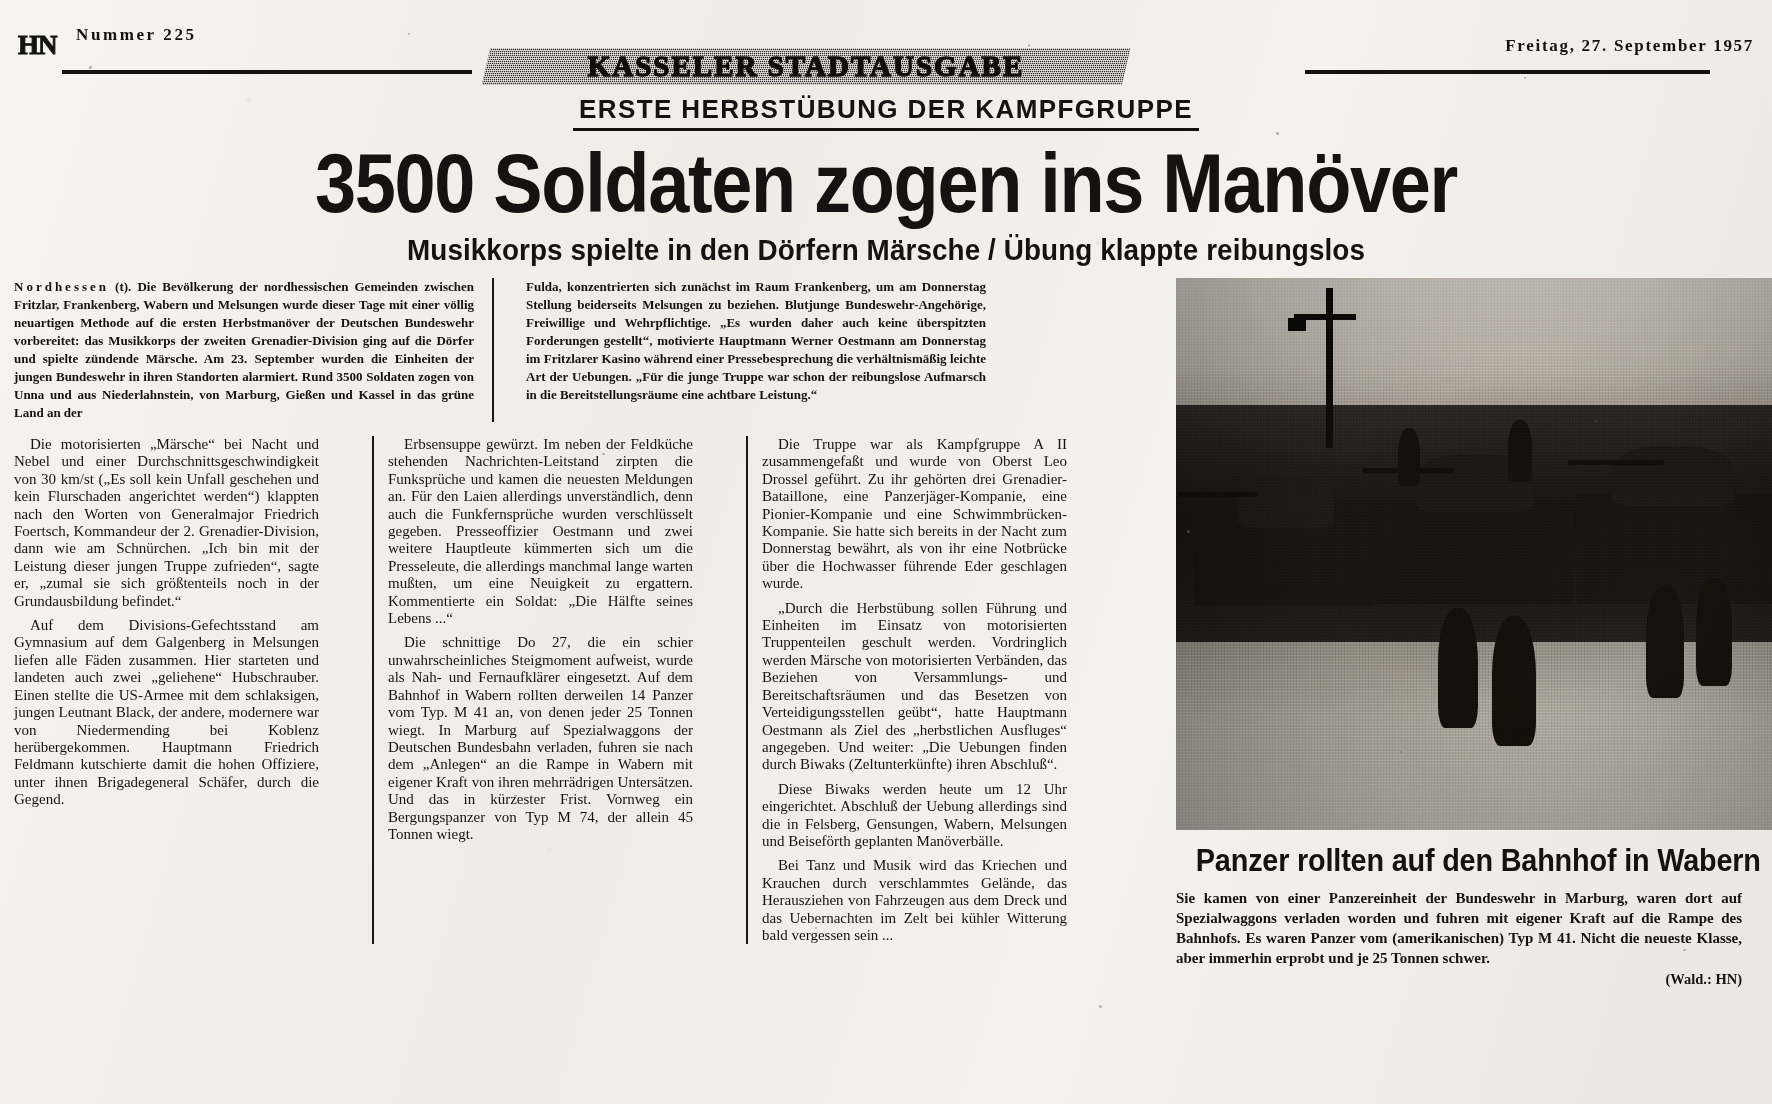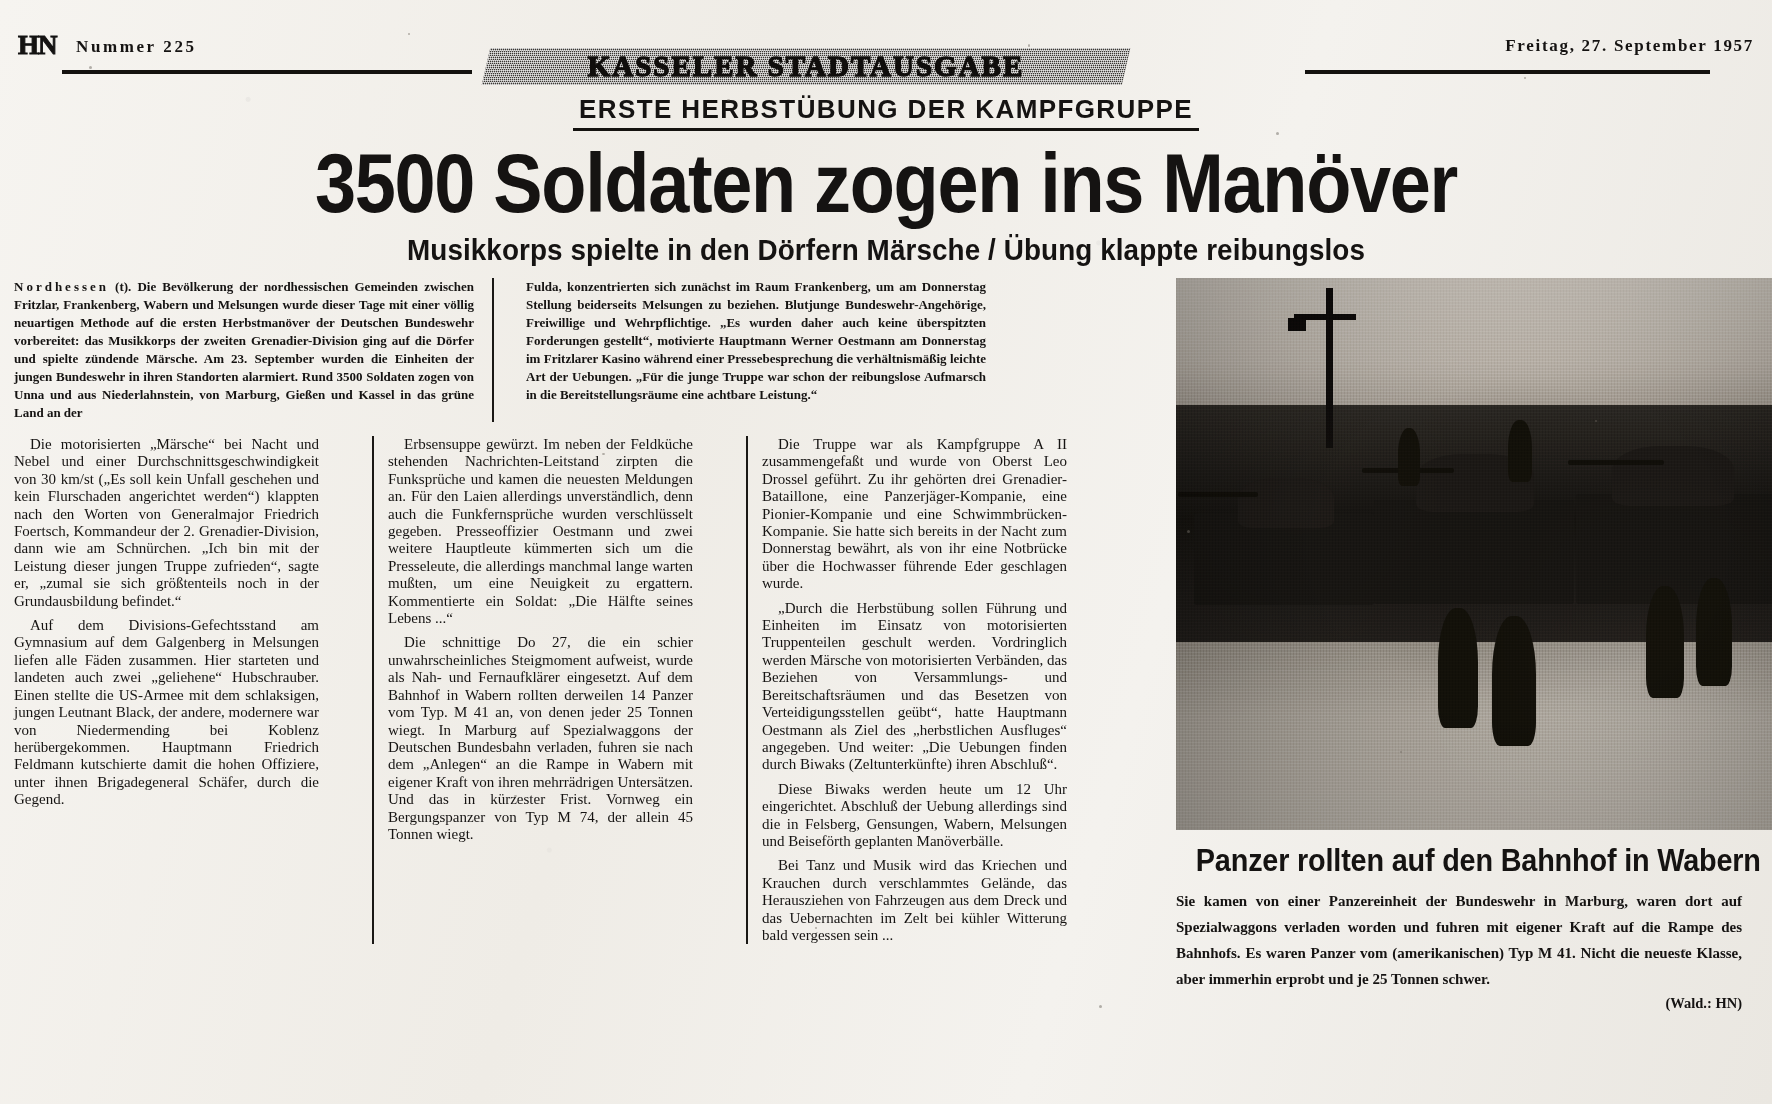--- a/index.html
+++ b/index.html
@@ -29,21 +29,21 @@
   .masthead{
     position:relative;height:62px;margin-top:22px;
   }
   .hn-logo{
     position:absolute;left:4px;top:8px;
     font-family:"Liberation Serif", serif;
     font-weight:bold;font-size:27px;letter-spacing:-1px;
     -webkit-text-stroke:1px #111;
   }
   .issue-no{
-    position:absolute;left:62px;top:15px;
+    position:absolute;left:62px;top:3px;
     font-size:17px;letter-spacing:2.6px;font-weight:bold;
   }
   .rule-left{
     position:absolute;left:48px;top:48px;width:410px;height:4px;
     background:#14120f;
   }
   .rule-right{
     position:absolute;right:48px;top:48px;width:405px;height:4px;
     background:#14120f;
   }
@@ -180,21 +180,21 @@
   }
   .cap-head{
     font-family:"Liberation Sans", sans-serif;
     font-weight:bold;font-size:31px;letter-spacing:-.2px;
     text-align:center;margin-top:13px;
     transform:scaleX(.93);
     white-space:nowrap;
   }
   .cap-body{
     margin-top:9px;
-    font-size:15px;line-height:26px;font-weight:bold;
+    font-size:15px;line-height:20px;font-weight:bold;
     text-align:justify;hyphens:auto;
   }
   .cap-credit{
     margin-top:3px;text-align:right;
     font-size:14.5px;font-weight:bold;
   }
   .specks{position:absolute;inset:0;pointer-events:none;}
   .specks i{position:absolute;background:#6f6a62;border-radius:50%;opacity:.5;}
 </style>
 </head>

